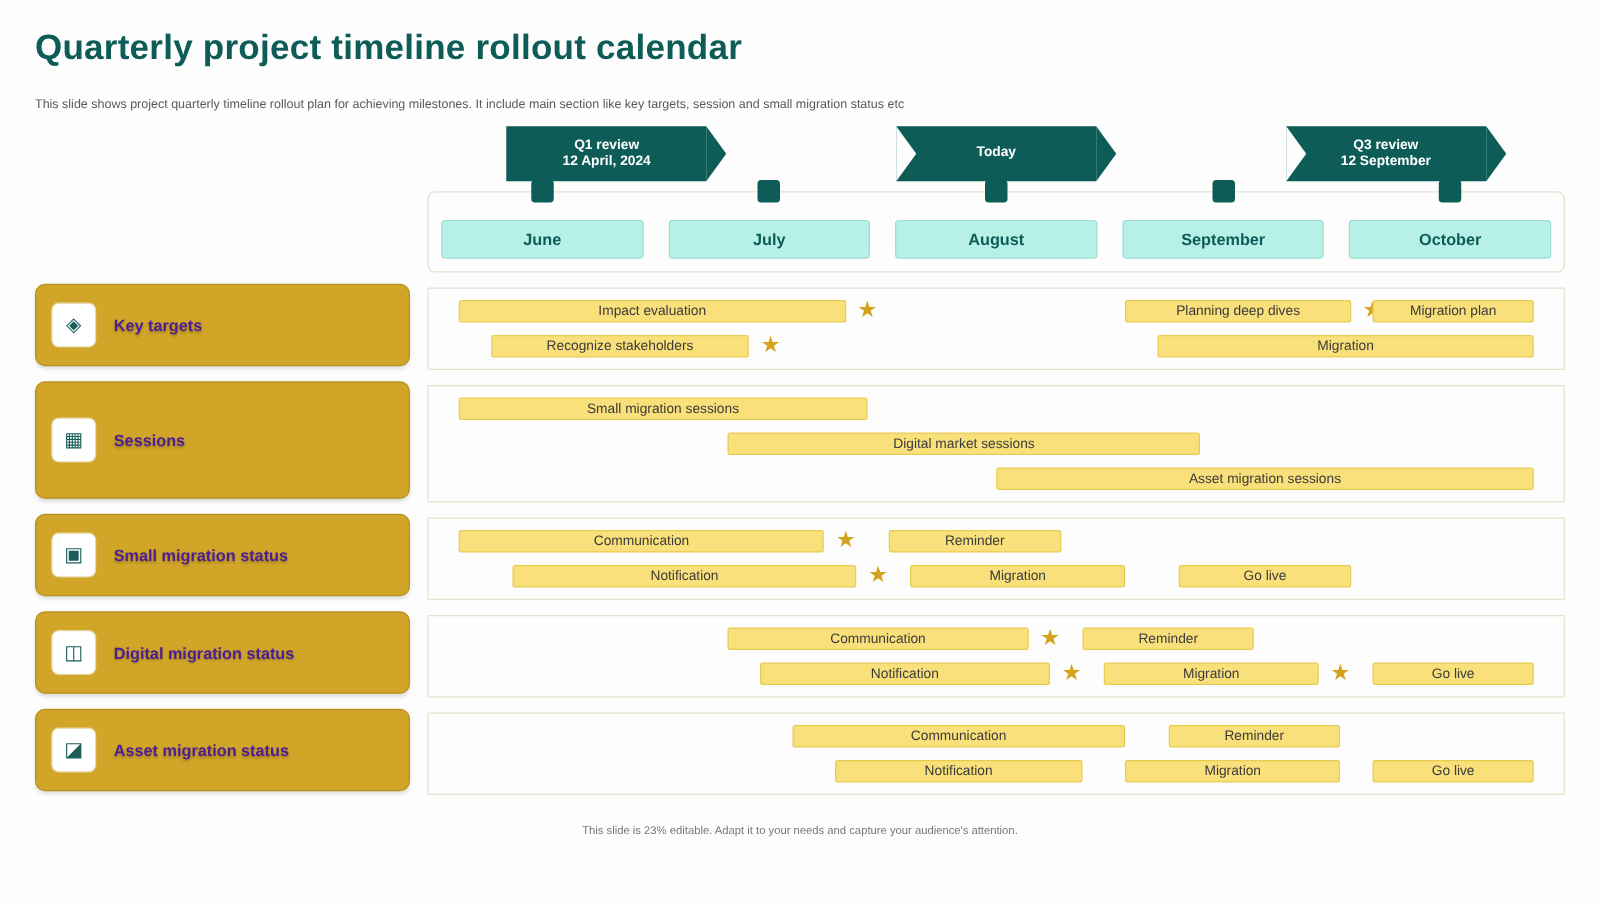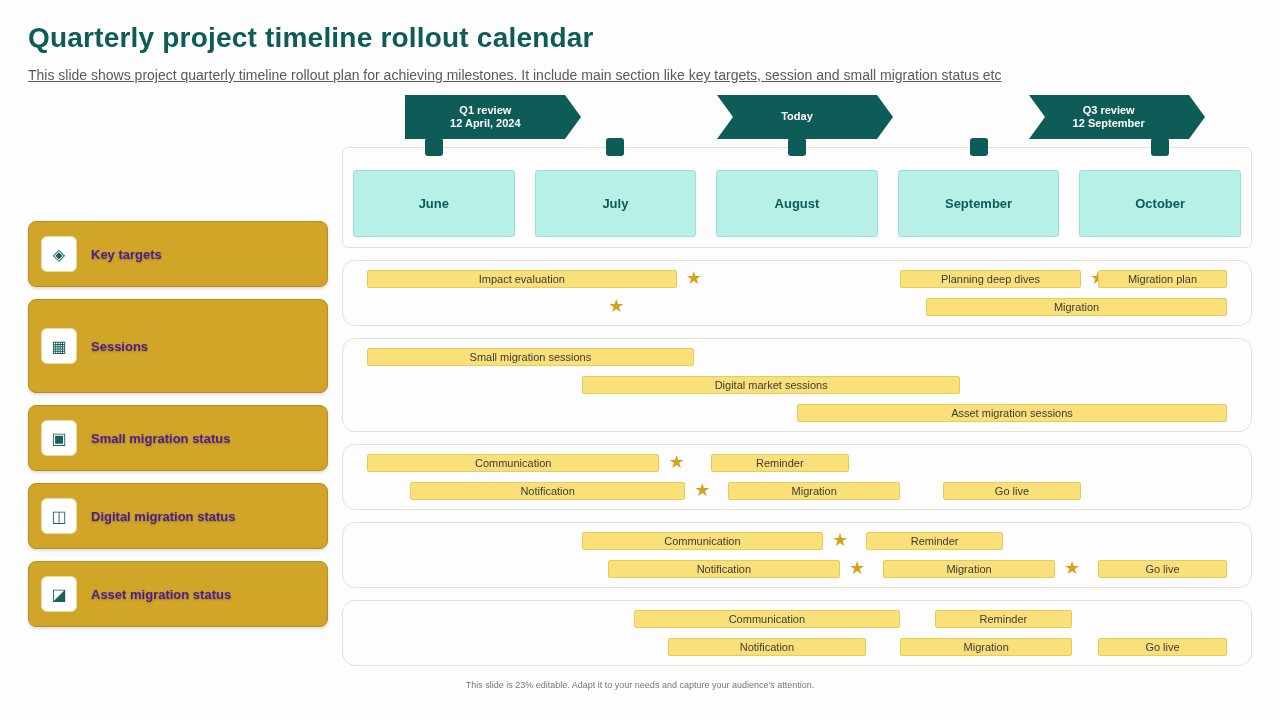--- a/index.html
+++ b/index.html
@@ -1,19 +1,19 @@
 <!DOCTYPE html>
 <html><head>
 <meta charset="utf-8">
 <style>
   * { box-sizing: border-box; margin: 0; padding: 0; }
   body { font-family: Arial, Helvetica, sans-serif; background: #fdfdfd; width: 1280px; height: 720px; overflow: hidden; padding: 22px 28px 10px 28px; }
 
   .title { font-size: 28px; font-weight: 700; color: #0d5c57; letter-spacing: .2px; }
-  .subtitle { font-size: 14px; color: #5a5a5a; margin-top: 13px; margin-bottom: 12px; text-decoration: underline; }
+  .subtitle { font-size: 10px; color: #5a5a5a; margin-top: 24px; margin-bottom: 12px; }
 
   .layout { display: flex; gap: 14px; }
   .catcol { width: 300px; display: flex; flex-direction: column; }
   .catspacer { height: 126px; }
 
   .catcard {
     display: flex; align-items: center; gap: 14px;
     background: #d1a527;
     border: 1px solid #b88f1f;
     border-radius: 8px;
@@ -47,25 +47,25 @@
   }
   .mcol:first-child .chev::before { display: none; }
 
   .headerbox { margin-top: 8px; border: 1px solid #e6e2cf; border-radius: 6px; padding: 14px 10px 10px 10px; position: relative; }
   .ticks { display: flex; position: absolute; top: -10px; left: 0; right: 0; }
   .tick { flex: 1; display: flex; justify-content: center; }
   .tickbox { width: 18px; height: 18px; background: #0d5c57; border-radius: 3px; }
   .months { display: flex; gap: 20px; margin-top: 8px; }
   .month {
     flex: 1; background: #b6f0e6; color: #0d5c57; font-weight: 700; font-size: 13px;
-    text-align: center; padding: 25px 0; border-radius: 3px; border: 1px solid #9edfd5;
+    text-align: center; padding: 7px 0; border-radius: 3px; border: 1px solid #9edfd5;
   }
 
   .lane {
-    border: 1px solid #e6e2cf; border-radius: 13px; margin-top: 12px;
+    border: 1px solid #e6e2cf; border-radius: 1px; margin-top: 12px;
     position: relative; padding: 7px 24px;
   }
   .row { position: relative; height: 22px; display: flex; align-items: center; }
   .row + .row { margin-top: 6px; }
   .bar {
     position: absolute; height: 18px; background: #f9e07a; border: 1px solid #e7cc52;
     display: flex; align-items: center; justify-content: center; font-size: 11px; color: #3b3b3b;
     border-radius: 2px;
   }
   .star { position: absolute; color: #d4a21c; font-size: 18px; top: 50%; transform: translate(-50%, -55%); }
@@ -146,20 +146,21 @@
     <div id="lanes">
         <div class="lane">
           <div class="row">
             <div class="bar" style="left: 0%; width: 36%;">Impact evaluation</div>
             <div class="star" style="left: 38%;">★</div>
             <div class="bar" style="left: 62%; width: 21%;">Planning deep dives</div>
             <div class="star" style="left: 85%;">★</div>
             <div class="bar" style="left: 85%; width: 15%;">Migration plan</div>
           </div>
           <div class="row">
+            <div class="bar" style="left: 3%; width: 24%;">Recognize stakeholders</div>
             <div class="star" style="left: 29%;">★</div>
             <div class="bar" style="left: 65%; width: 35%;">Migration</div>
           </div>
         </div>
         <div class="lane">
           <div class="row">
             <div class="bar" style="left: 0%; width: 38%;">Small migration sessions</div>
           </div>
           <div class="row">
             <div class="bar" style="left: 25%; width: 44%;">Digital market sessions</div>

